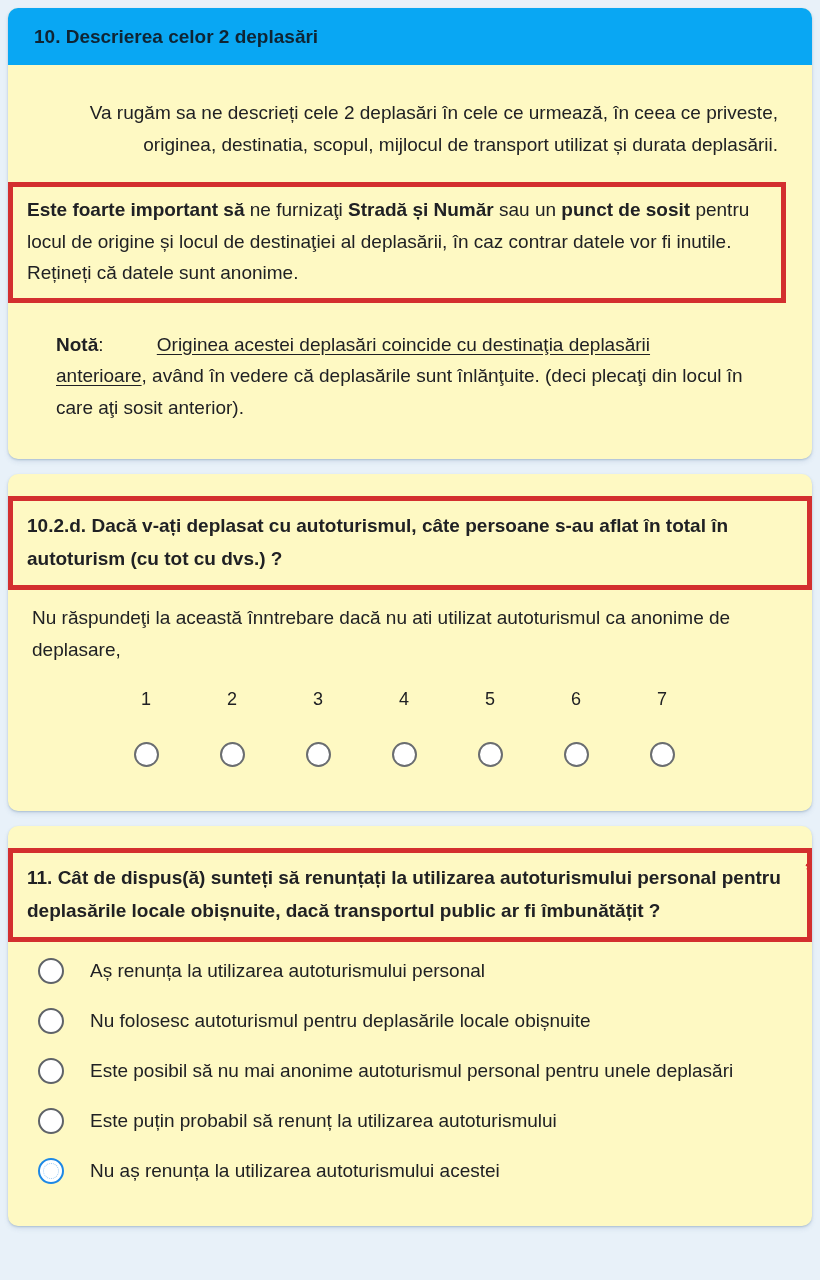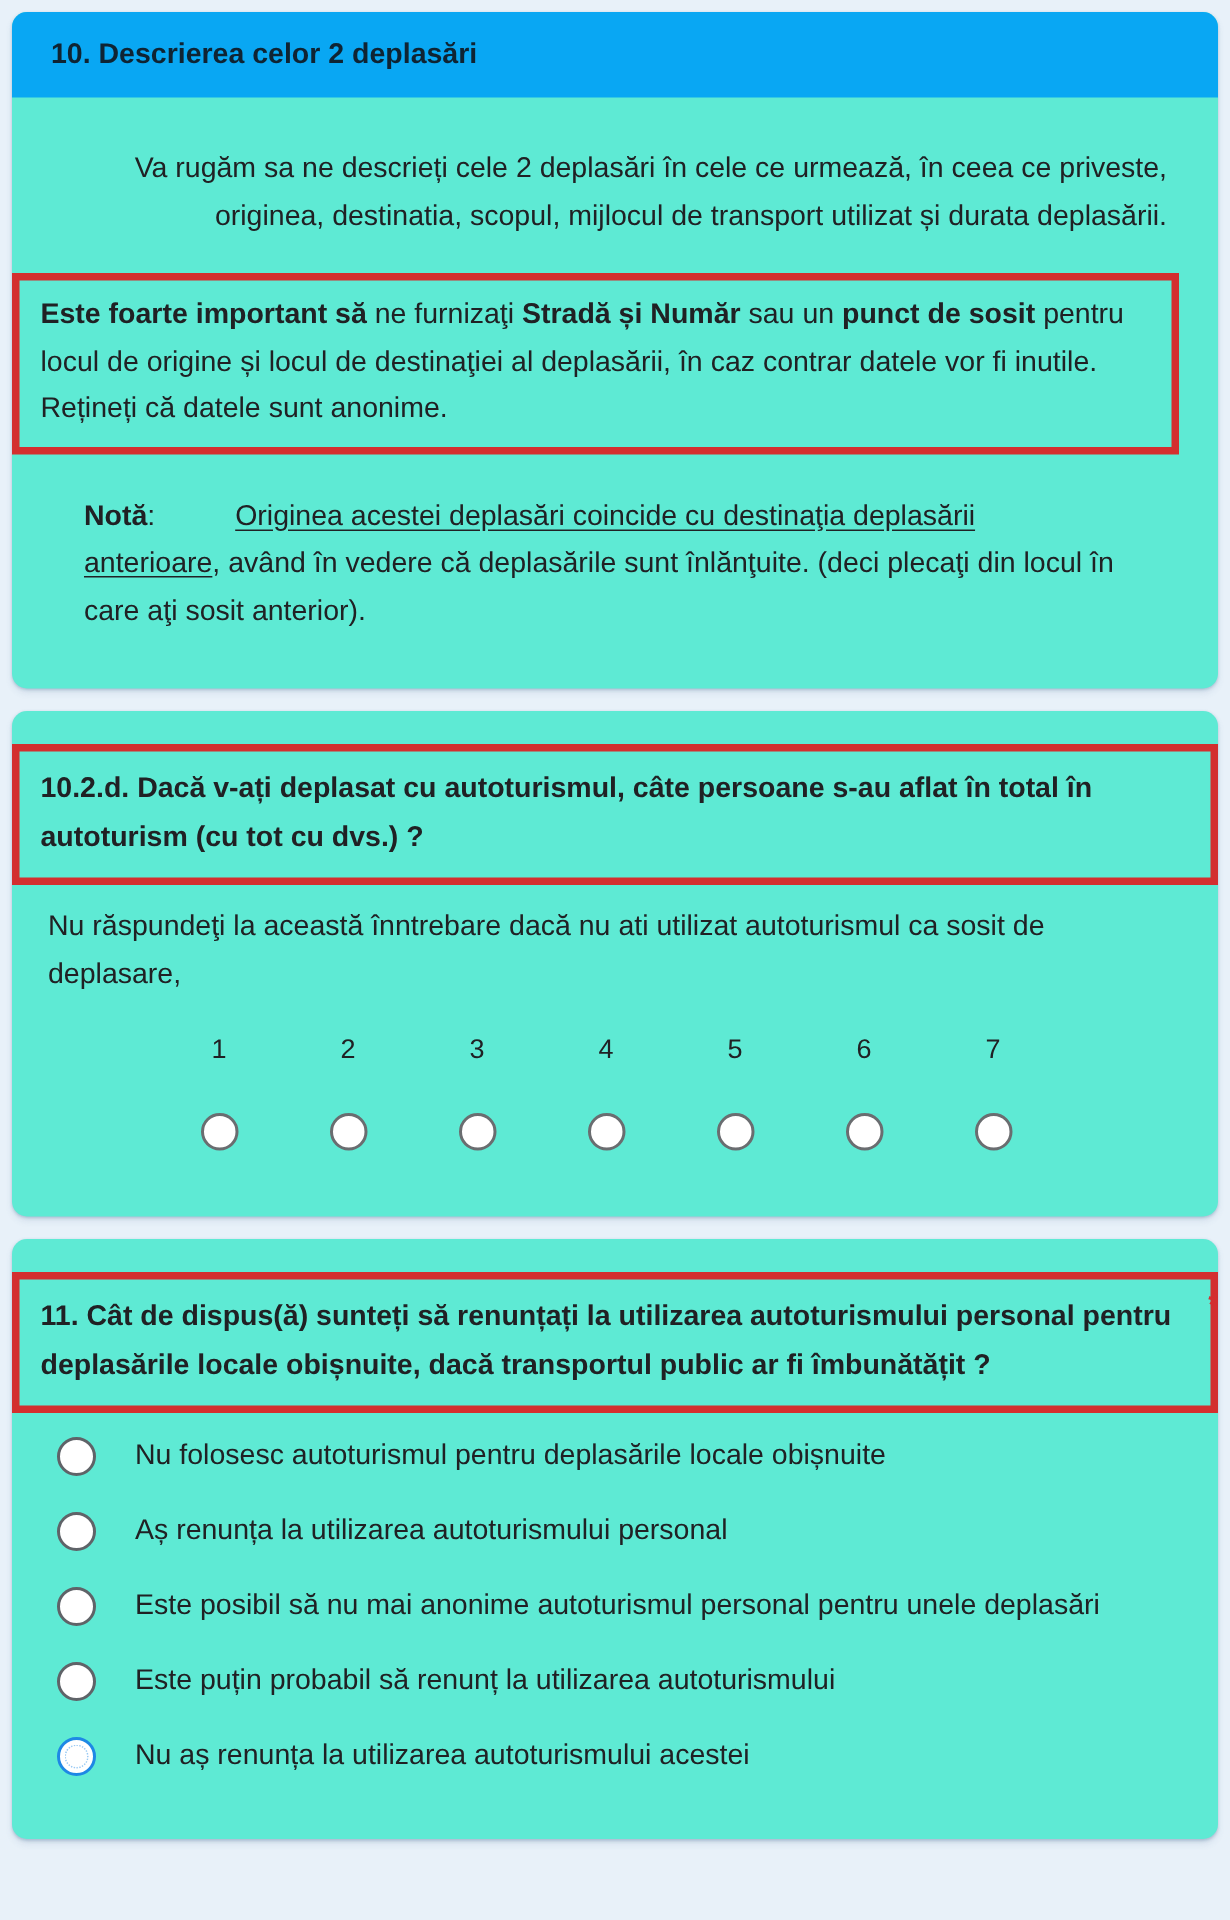--- a/index.html
+++ b/index.html
@@ -8,21 +8,21 @@
     background: #e8f1f9;
     font-family: "Liberation Sans", "DejaVu Sans", sans-serif;
     color: #202124;
     width: 820px;
     height: 1280px;
     overflow: hidden;
   }
   .page { width: 820px; padding: 8px 8px 0 8px; }
 
   .card {
-    background: #5eead4;
+    background: #fef9c3;
     border-radius: 10px;
     box-shadow: 0 1px 2px rgba(70,110,150,0.30), 0 3px 5px rgba(70,110,150,0.12);
     margin-bottom: 15px;
     overflow: hidden;
     position: relative;
   }
 
   .section-header {
     background: #09a7f3;
     color: #0f2433;
@@ -138,21 +138,21 @@
     <div class="highlight-box">
       <b>Este foarte important să</b><span> ne furnizaţi </span><b>Stradă și Număr</b><span> sau un </span><b>punct de sosit</b><span> pentru locul de origine și locul de destinaţiei al deplasării, în caz contrar datele vor fi inutile. Rețineți că datele sunt anonime.</span>
     </div>
     <p class="body-text note">
       <b>Notă</b><span>:  </span><span class="underlined">Originea acestei deplasări coincide cu destinaţia deplasării anterioare</span><span>, având în vedere că deplasările sunt înlănţuite. (deci plecaţi din locul în care aţi sosit anterior).</span>
     </p>
   </div>
 
   <div class="card">
     <div class="question-box">10.2.d. Dacă v-ați deplasat cu autoturismul, câte persoane s-au aflat în total în autoturism (cu tot cu dvs.) ?</div>
-    <p class="body-text subtitle">Nu răspundeţi la această înntrebare dacă nu ati utilizat autoturismul ca sosit de deplasare,</p>
+    <p class="body-text subtitle">Nu răspundeţi la această înntrebare dacă nu ati utilizat autoturismul ca anonime de deplasare,</p>
     <div class="scale-row">
       <div class="scale-col">
         <div class="scale-number">1</div>
         <div class="scale-radio"></div>
       </div>
       <div class="scale-col">
         <div class="scale-number">2</div>
         <div class="scale-radio"></div>
       </div>
       <div class="scale-col">
@@ -180,25 +180,25 @@
   </div>
 
   <div class="card">
     <div class="question-box">
       <span>11. Cât de dispus(ă) sunteți să renunțați la utilizarea autoturismului personal pentru deplasările locale obișnuite, dacă transportul public ar fi îmbunătățit ?</span>
       <span class="required-asterisk">*</span>
     </div>
     <div class="options">
       <div class="option-row">
         <div class="option-radio"></div>
+        <div class="option-label">Aș renunța la utilizarea autoturismului personal</div>
+      </div>
+      <div class="option-row">
+        <div class="option-radio"></div>
         <div class="option-label">Nu folosesc autoturismul pentru deplasările locale obișnuite</div>
-      </div>
-      <div class="option-row">
-        <div class="option-radio"></div>
-        <div class="option-label">Aș renunța la utilizarea autoturismului personal</div>
       </div>
       <div class="option-row">
         <div class="option-radio"></div>
         <div class="option-label">Este posibil să nu mai anonime autoturismul personal pentru unele deplasări</div>
       </div>
       <div class="option-row">
         <div class="option-radio"></div>
         <div class="option-label">Este puțin probabil să renunț la utilizarea autoturismului</div>
       </div>
       <div class="option-row">

